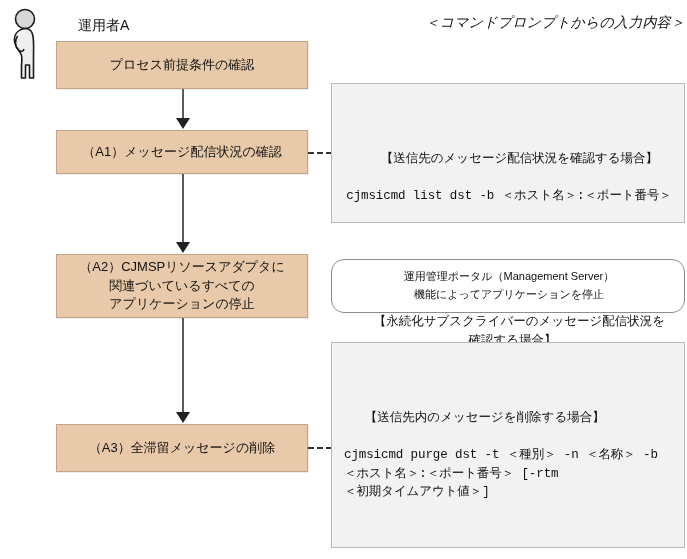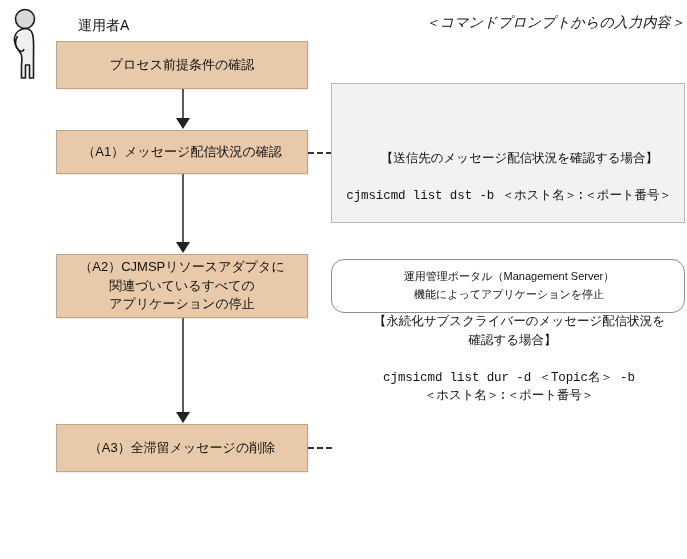--- a/index.html
+++ b/index.html
@@ -188,14 +188,23 @@
       <span class="mono" style="display:block;">cjmsicmd list dur -d ＜Topic名＞ -b
 ＜ホスト名＞:＜ポート番号＞</span>
     </span>
   </div>
 
   <div class="note-box rounded" style="top:259px; height:54px; white-space:pre-line;">
     <span>運用管理ポータル（Management Server）
 機能によってアプリケーションを停止</span>
   </div>
 
+  <div class="note-box" style="top:342px; height:206px;">
+    <span class="note-seg">
+      <span>【送信先内のメッセージを削除する場合】</span>
+      <span class="mono" style="display:block;">cjmsicmd purge dst -t ＜種別＞ -n ＜名称＞ -b
+＜ホスト名＞:＜ポート番号＞ [-rtm
+＜初期タイムアウト値＞]</span>
+    </span>
+    
+  </div>
 
 </div>
 
 </body></html>

